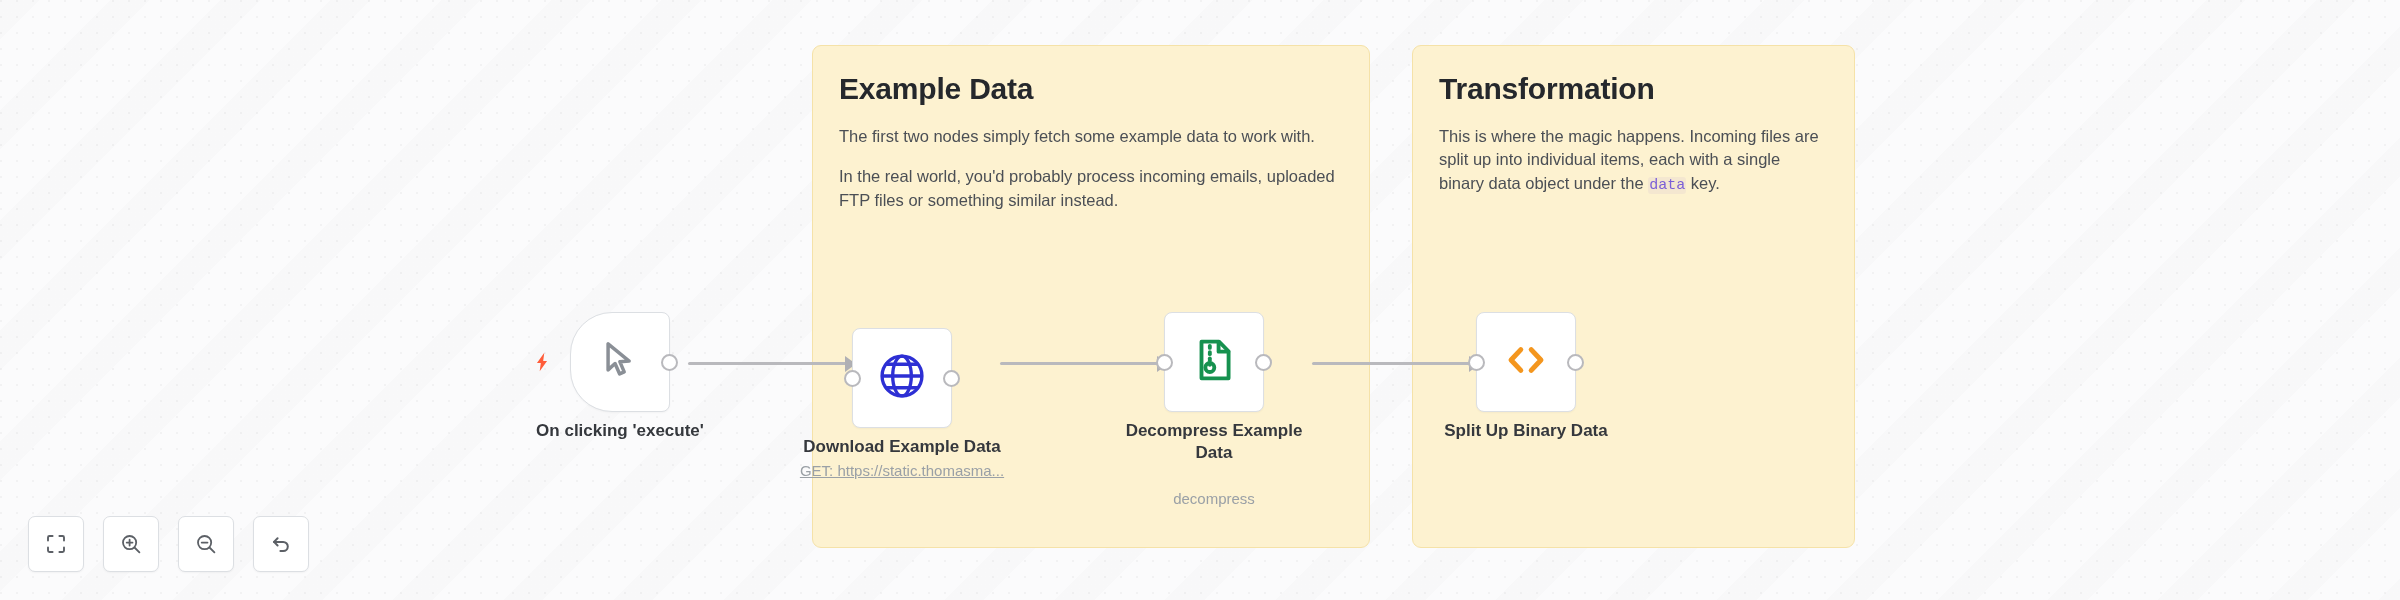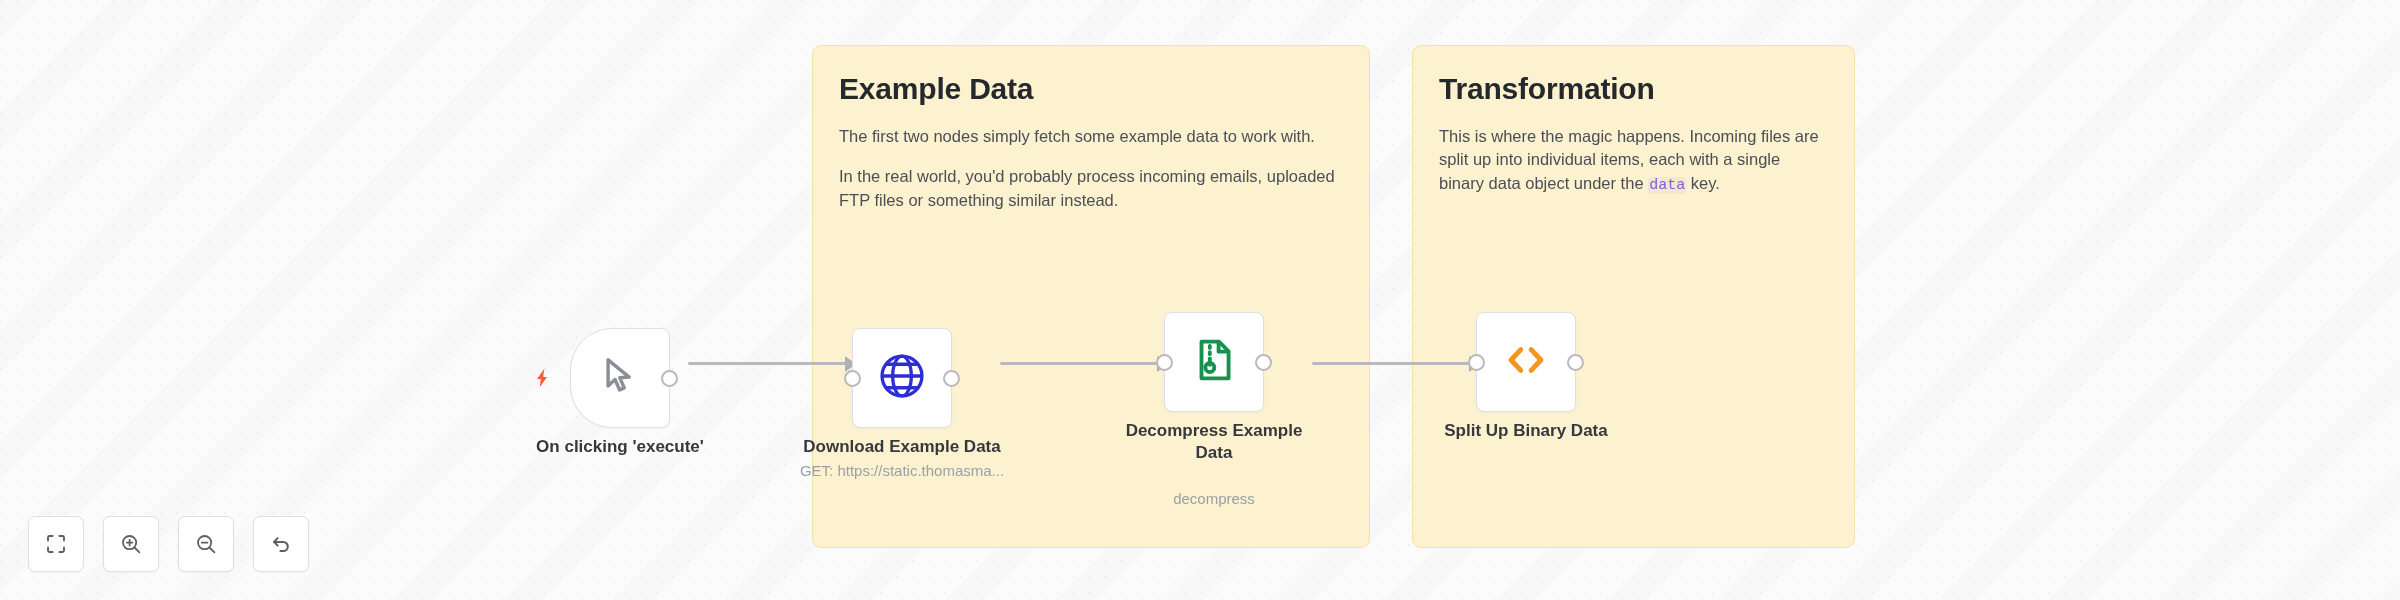--- a/index.html
+++ b/index.html
@@ -185,21 +185,21 @@
 
   <div class="conn" style="left:688px; top:362px; width:160px;"></div>
   <div class="arrowhead" style="left:845px; top:355.5px;"></div>
 
   <div class="conn" style="left:1000px; top:362px; width:160px;"></div>
   <div class="arrowhead" style="left:1157px; top:355.5px;"></div>
 
   <div class="conn" style="left:1312px; top:362px; width:160px;"></div>
   <div class="arrowhead" style="left:1469px; top:355.5px;"></div>
 
-  <div class="node-wrap" style="left:570px; top:328px;">
+  <div class="node-wrap" style="left:570px; top:312px;">
     <div class="node-box trigger">
       <span class="bolt">
         <svg width="22" height="22" viewBox="0 0 24 24" fill="#ff5c39">
           <path d="M14.5 2 L6.5 13 h4.2 l-1.2 9 8-11 h-4.2 z"></path>
         </svg>
       </span>
       <span>
         <svg width="44" height="44" viewBox="0 0 24 24" fill="none" stroke="#8a8f96" stroke-width="1.9" stroke-linecap="round" stroke-linejoin="round">
           <path d="M5.5 3.2 L5.5 17.4 L9.3 13.9 L11.8 19.6 L14.3 18.5 L11.9 12.9 L17 12.6 Z"></path>
         </svg>
@@ -217,21 +217,21 @@
           <circle cx="12" cy="12" r="9.2"></circle>
           <ellipse cx="12" cy="12" rx="4.3" ry="9.2"></ellipse>
           <line x1="2.8" y1="12" x2="21.2" y2="12"></line>
           <line x1="4.3" y1="6.6" x2="19.7" y2="6.6"></line>
           <line x1="4.3" y1="17.4" x2="19.7" y2="17.4"></line>
         </svg>
       </span>
       <span class="port out"></span>
     </div>
     <div class="node-label">Download Example Data</div>
-    <div class="node-sub" style="top:133px;">GET: https://static.thomasma...</div>
+    <div class="node-sub" style="top:133px;text-decoration:underline;">GET: https://static.thomasma...</div>
   </div>
 
   <div class="node-wrap" style="left:1164px; top:312px;">
     <div class="node-box">
       <span class="port in"></span>
       <span>
         <svg width="50" height="50" viewBox="0 0 24 24" fill="none" stroke="#16914f" stroke-width="1.85" stroke-linecap="round" stroke-linejoin="round">
           <path d="M6 3.2 h8.4 L19 7.8 V20.8 H6 Z"></path>
           <path d="M14.2 3.3 V8 H18.9"></path>
           <line x1="10" y1="5.2" x2="10" y2="6.2"></line>

